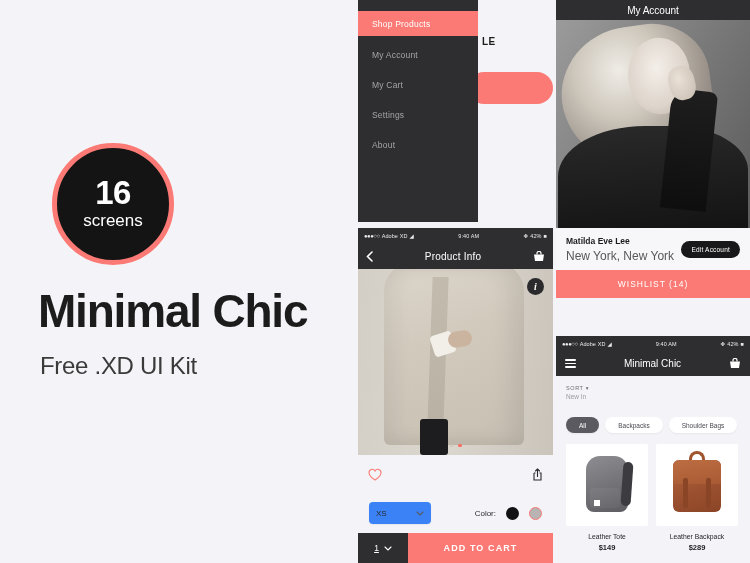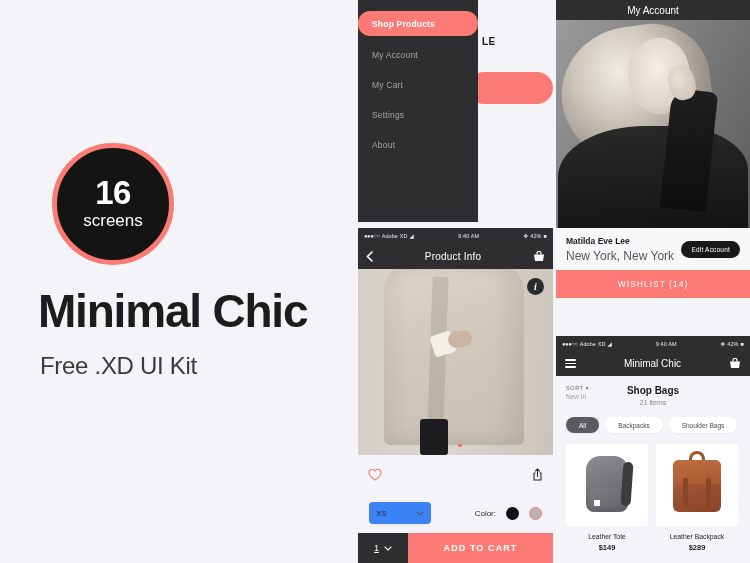--- a/index.html
+++ b/index.html
@@ -46,21 +46,21 @@
   #drawer-panel {
     position:absolute; left:0; top:0; width:120px; height:222px;
     background:#2e2e31;
   }
   .drawer-item {
     position:absolute; left:0; width:120px; height:25px;
     display:flex; align-items:center;
     padding-left:14px;
     font-size:8.5px; color:#a5a5a8; letter-spacing:0.2px;
   }
-  .drawer-item.active { background:#fb7a75; color:#ffffff; font-weight:bold;border-radius:12px; }
+  .drawer-item.active { background:#fb7a75; color:#ffffff; font-weight:normal; }
 
   #drawer-sale {
     position:absolute; left:124px; top:36px;
     font-size:10px; font-weight:bold; color:#1c1c1c; letter-spacing:0.5px;
   }
   #drawer-cta {
     position:absolute; left:110px; top:72px;
     width:85px; height:32px; border-radius:16px; background:#fb7a75;
   }
 
@@ -503,24 +503,20 @@
   </div>
 
   <div id="bags-subhead">
     <div id="sort-box">
       <div class="sl">
         <span>SORT</span>
         <span>▾</span>
       </div>
       <div class="sv">New In</div>
     </div>
-    <div id="bags-title-wrap">
-      <div class="bt">Shop Bags</div>
-      <div class="bc">21 items</div>
-    </div>
   </div>
 
   <div id="bags-tabs">
     <div class="tab-pill active">All</div>
     <div class="tab-pill">Backpacks</div>
     <div class="tab-pill">Shoulder Bags</div>
   </div>
 
   <div id="bags-grid">
     <div class="bag-card">

